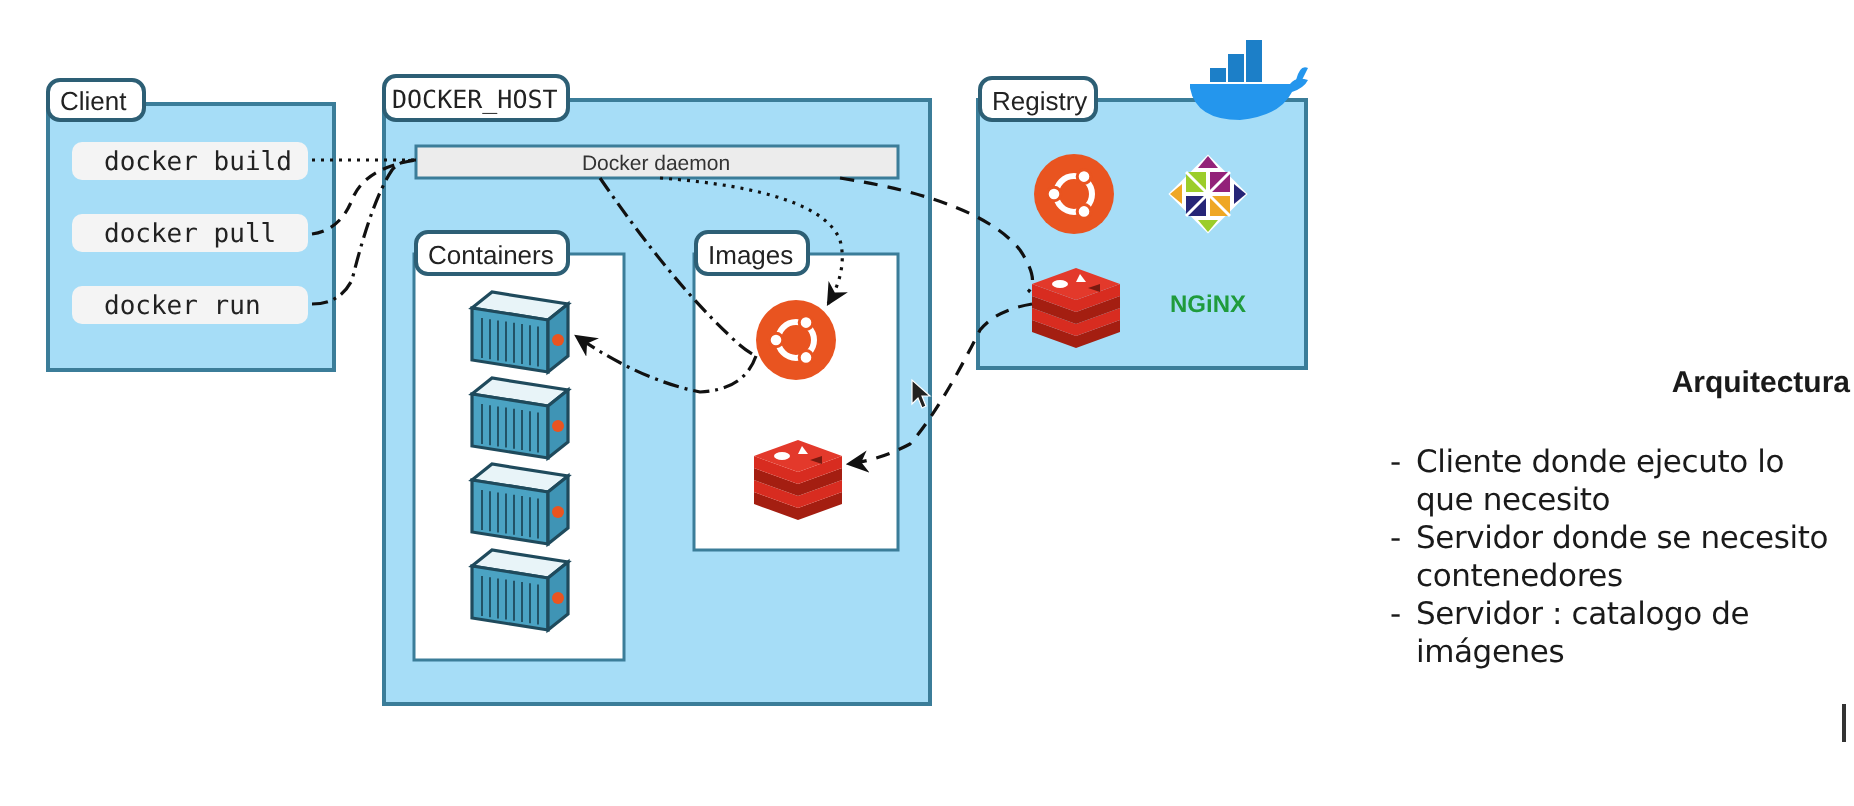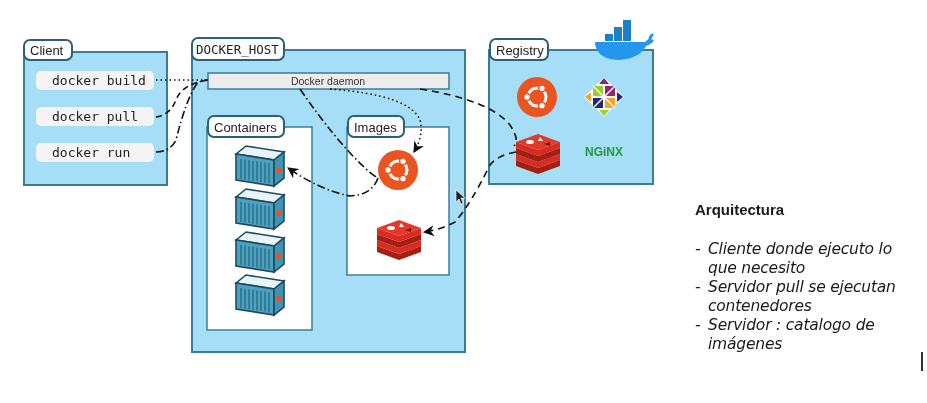--- a/index.html
+++ b/index.html
@@ -1,21 +1,21 @@
 <!DOCTYPE html>
 <html><head>
 <meta charset="utf-8">
 <style>
   html, body { margin: 0; padding: 0; background: #ffffff; }
   body { width: 927px; height: 403px; position: relative; overflow: hidden; font-family: "Liberation Sans", sans-serif; }
   #diagram { position: absolute; left: 0; top: 0; }
   .mono { font-family: "DejaVu Sans Mono", "Liberation Mono", monospace; }
   .notes { position: absolute; left: 695px; top: 183px; width: 230px; color: #1a1a1a; }
-  .notes h3 { margin: 18px 0 22px 0; font-size: 15px; font-weight: bold; font-family: "Liberation Sans", sans-serif; }
-  .notes ul { list-style: none; margin: 0; padding: 0; font-style: italic; }
+  .notes h3 { margin: 0 0 22px 0; font-size: 15px; font-weight: bold; font-family: "Liberation Sans", sans-serif; text-align: right; }
+  .notes ul { list-style: none; margin: 0; padding: 0; }
   .notes li { position: relative; padding-left: 13px; font-size: 15.5px; line-height: 19px; font-family: "DejaVu Sans", sans-serif; letter-spacing: -0.2px; }
   .notes li::before { content: "-"; position: absolute; left: 0; top: 0; }
   .caret { position: absolute; left: 921px; top: 352px; width: 2px; height: 19px; background: #333; }
 </style>
 </head>
 <body>
 
 <svg id="diagram" width="927" height="403" viewBox="0 0 927 403" xmlns="http://www.w3.org/2000/svg">
   <defs>
     <marker id="arrow" viewBox="0 0 10 10" refX="9" refY="5" markerWidth="7" markerHeight="7" orient="auto">
@@ -158,18 +158,18 @@
     <path d="M378,178 Q372,195 350,196 Q320,190 288,168" stroke-dasharray="8,3,1.5,3" marker-end="url(#arrow)"></path>
   </g>
 
   <path d="M456,190 L456,202 L459,199 L461,204 L463,203 L461,198 L465,198 Z" fill="#222" stroke="#fff" stroke-width="0.6"></path>
 </svg>
 
 <div class="notes">
   <h3>Arquitectura</h3>
   <ul>
     <li>Cliente donde ejecuto lo que necesito</li>
-    <li>Servidor pull se ejecutan contenedores</li>
+    <li>Servidor donde se necesito contenedores</li>
     <li>Servidor : catalogo de imágenes</li>
   </ul>
 </div>
 
 <div class="caret"></div>
 
 </body></html>

